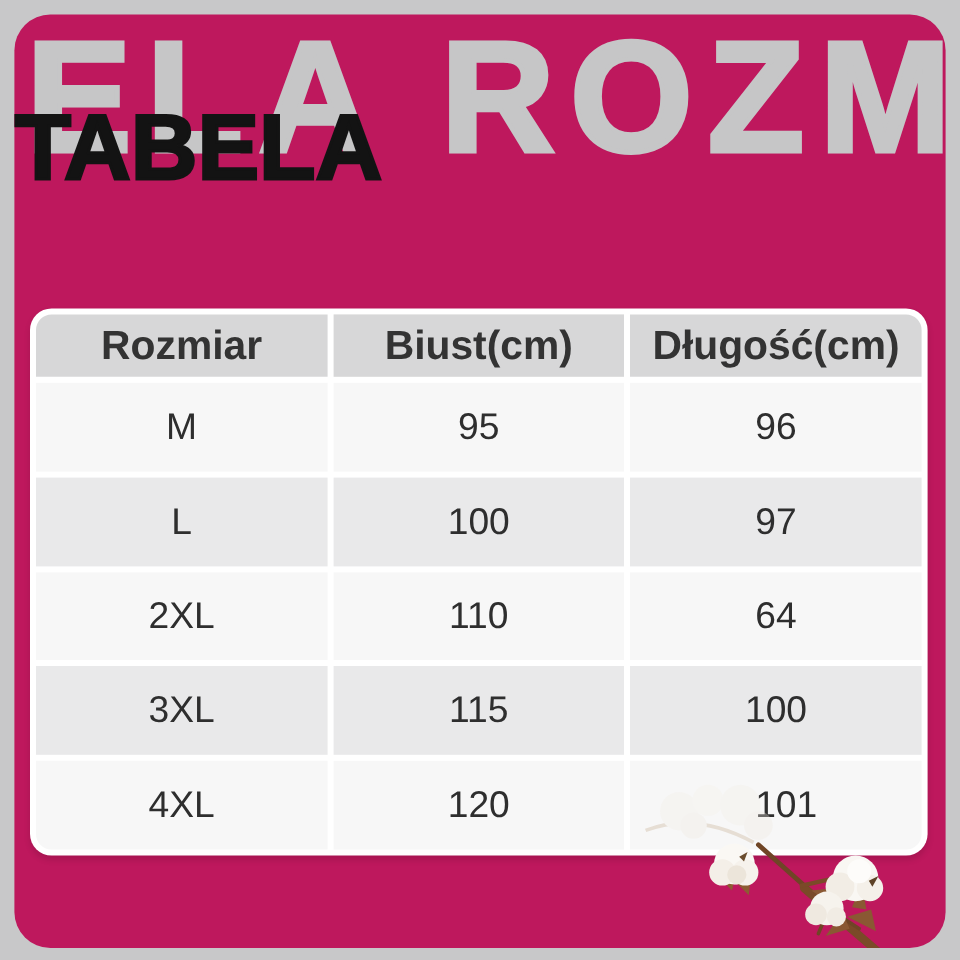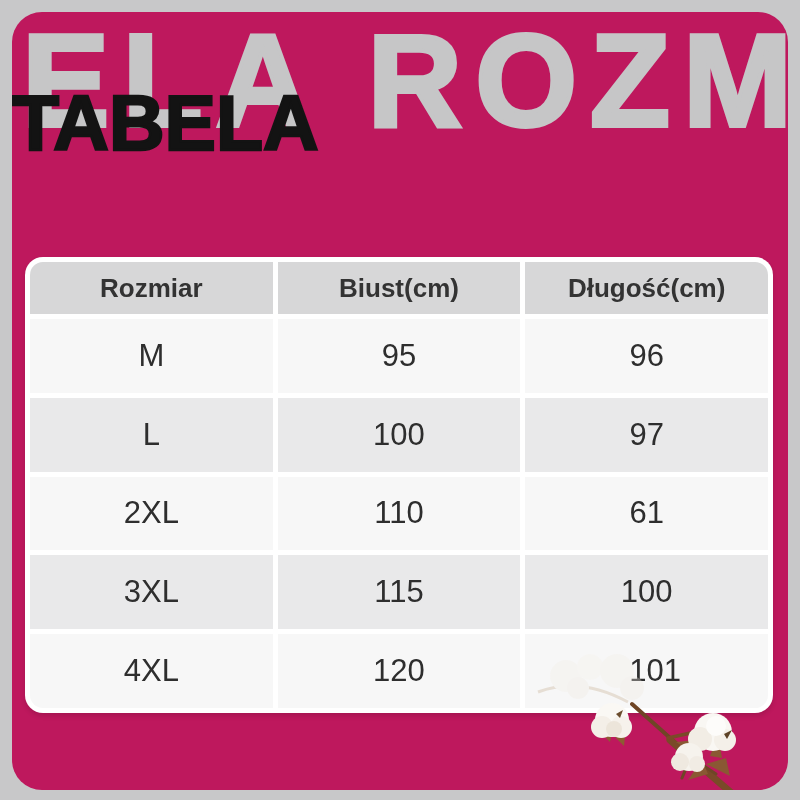--- a/index.html
+++ b/index.html
@@ -56,21 +56,21 @@
   }
   table.size-table {
     width: 100%; height: 100%;
     border-collapse: separate;
     border-spacing: 5px;
     table-layout: fixed;
   }
   table.size-table th {
     height: 50px;
     background: #d7d7d8;
-    font-size: 26px;
+    font-size: 34px;
     font-weight: bold;
     color: #333333;
     text-align: center;
     vertical-align: middle;
   }
   table.size-table td {
     height: 61px;
     font-size: 31px;
     font-weight: normal;
     color: #2e2e2e;
@@ -117,21 +117,21 @@
               <td>96</td>
             </tr>
             <tr>
               <td>L</td>
               <td>100</td>
               <td>97</td>
             </tr>
             <tr>
               <td>2XL</td>
               <td>110</td>
-              <td>61</td>
+              <td>64</td>
             </tr>
             <tr>
               <td>3XL</td>
               <td>115</td>
               <td>100</td>
             </tr>
             <tr>
               <td>4XL</td>
               <td>120</td>
               <td>101</td>

